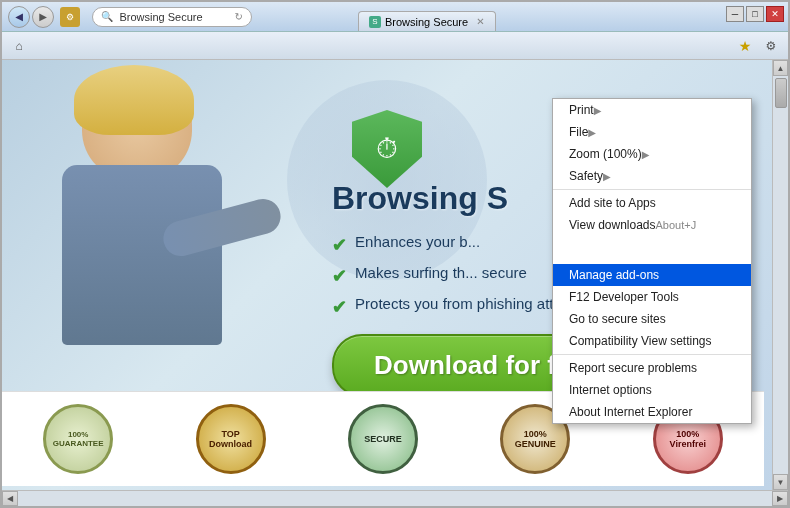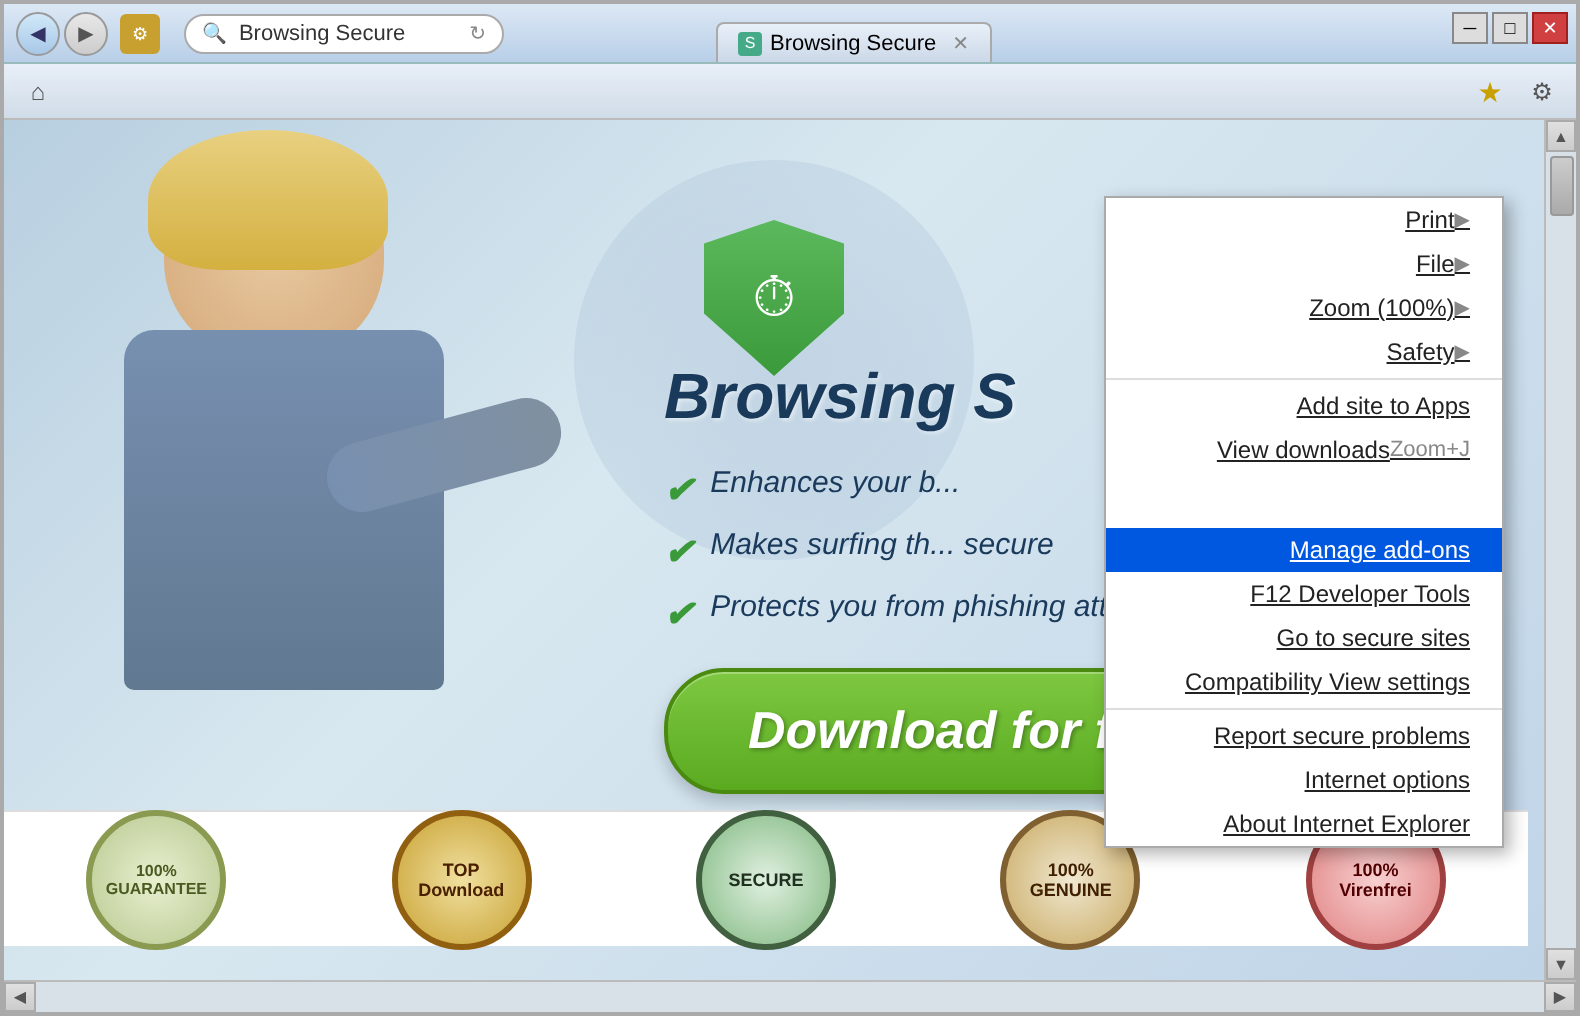--- a/index.html
+++ b/index.html
@@ -190,24 +190,24 @@
       cursor: pointer;
       text-shadow: 1px 1px 2px rgba(0,0,0,0.3);
       box-shadow: 0 4px 8px rgba(0,0,0,0.2), inset 0 1px 0 rgba(255,255,255,0.3);
       display: inline-block;
       margin-bottom: 10px;
     }
 
     
     .badges-bar {
       position: absolute;
-      bottom: 17px;
+      bottom: 4px;
       left: 0;
       right: 8px;
-      height: 68px;
+      height: 95px;
       background: white;
       display: flex;
       align-items: center;
       justify-content: space-around;
       border-top: 1px solid #ddd;
       z-index: 10;
     }
 
     .badge {
       width: 70px; height: 70px;
@@ -303,26 +303,25 @@
       width: 200px;
       background: white;
       border: 1px solid #aaa;
       box-shadow: 3px 3px 8px rgba(0,0,0,0.3);
       z-index: 100;
       font-size: 12px;
     }
     .menu-item {
       padding: 4px 16px;
       display: flex;
-      justify-content: flex-end;
+      justify-content: flex-start;
       align-items: center;
       cursor: pointer;
       color: #222;
       white-space: nowrap;
-      text-decoration: underline;
     }
     .menu-item:hover, .menu-item.highlighted {
       background: #0057e0;
       color: white;
     }
     .menu-item.highlighted { background: #0057e0; color: white; margin-top: 28px; }
     .menu-separator {
       height: 1px;
       background: #ddd;
       margin: 2px 0;
@@ -362,21 +361,20 @@
       z-index: 4;
     }
 
     .page-header-section {
       position: absolute;
       right: 0;
       top: 0;
       width: 460px;
       padding: 20px;
       z-index: 5;
-      font-style: italic;
     }
   </style>
 </head>
 <body>
 
 <div class="browser-window">
 
   <div class="title-bar">
     <div class="title-bar-nav">
       <div class="nav-btn active">◀</div>
@@ -498,21 +496,21 @@
         <div class="menu-item">
           <span>Safety</span>
           <span class="menu-arrow">▶</span>
         </div>
         <div class="menu-separator"></div>
         <div class="menu-item">
           <span>Add site to Apps</span>
         </div>
         <div class="menu-item">
           <span>View downloads</span>
-          <span class="menu-shortcut">Zoom+J</span>
+          <span class="menu-shortcut">About+J</span>
         </div>
         <div class="menu-item highlighted">
           <span>Manage add-ons</span>
         </div>
         <div class="menu-item">
           <span>F12 Developer Tools</span>
         </div>
         <div class="menu-item">
           <span>Go to secure sites</span>
         </div>

